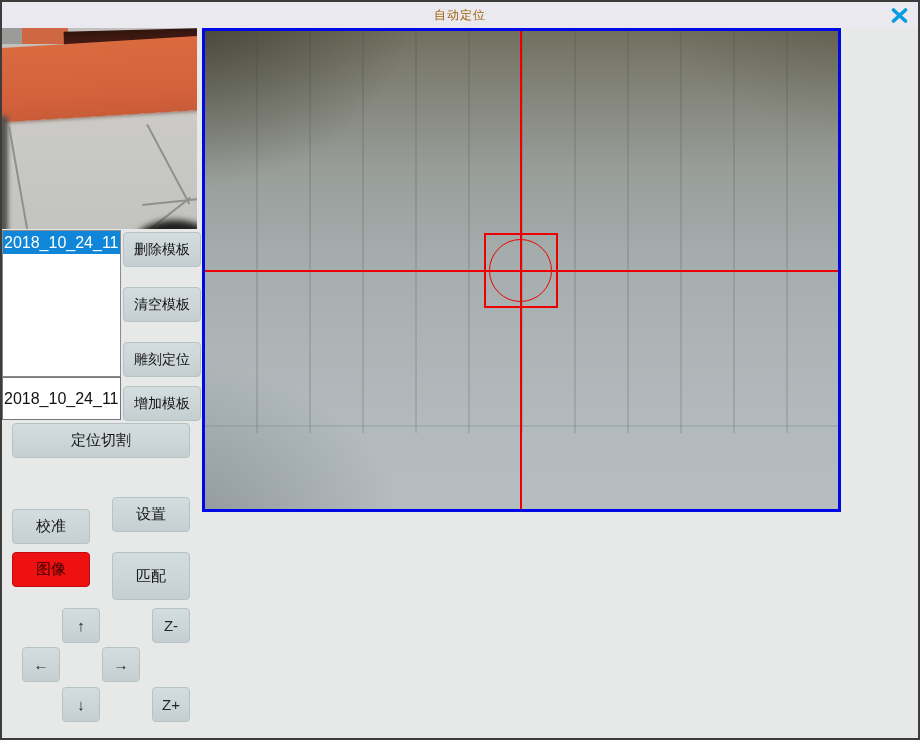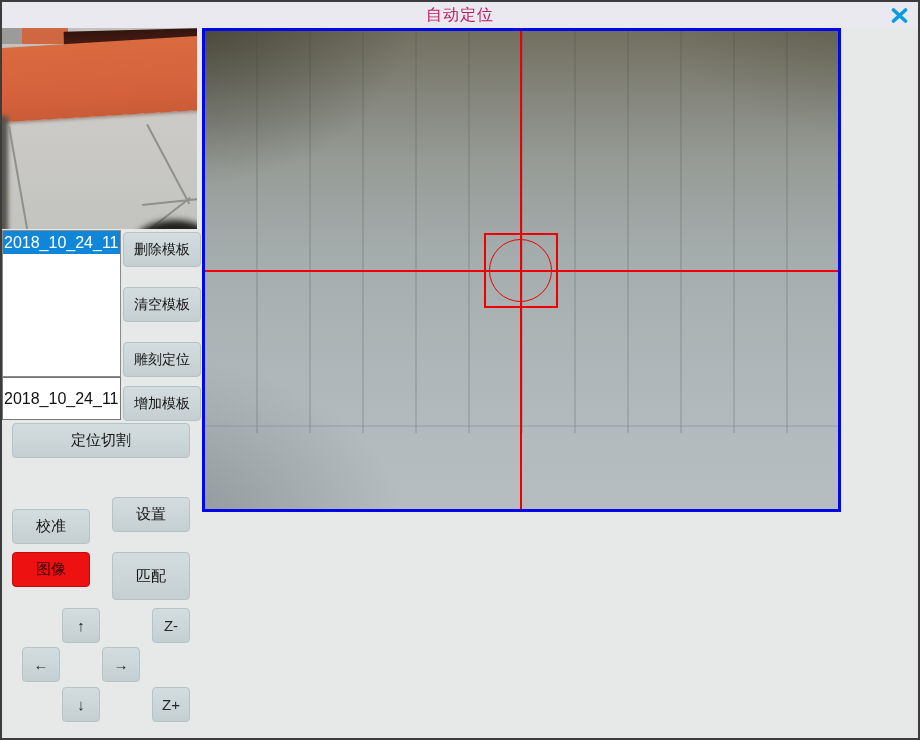--- a/index.html
+++ b/index.html
@@ -22,21 +22,21 @@
     background:var(--bg);
     border:2px solid var(--win-border);
     overflow:hidden;
   }
   
   .titlebar{
     position:absolute;left:0;top:0;width:916px;height:26px;
     background:var(--titlebar);
     display:flex;align-items:center;justify-content:center;
   }
-  .title{font-size:16px;color:#be185d;letter-spacing:1px;}
+  .title{font-size:12px;color:#a16207;letter-spacing:1px;}
   .close-btn{
     position:absolute;right:6px;top:3px;width:26px;height:20px;
     background:transparent;border:none;cursor:pointer;
     display:flex;align-items:center;justify-content:center;
   }
   
   .thumb{
     position:absolute;left:0;top:26px;width:195px;height:201px;
     background:linear-gradient(180deg,#c2c1bd 0%,#cbcac6 45%,#c3c3bf 100%);
     overflow:hidden;

